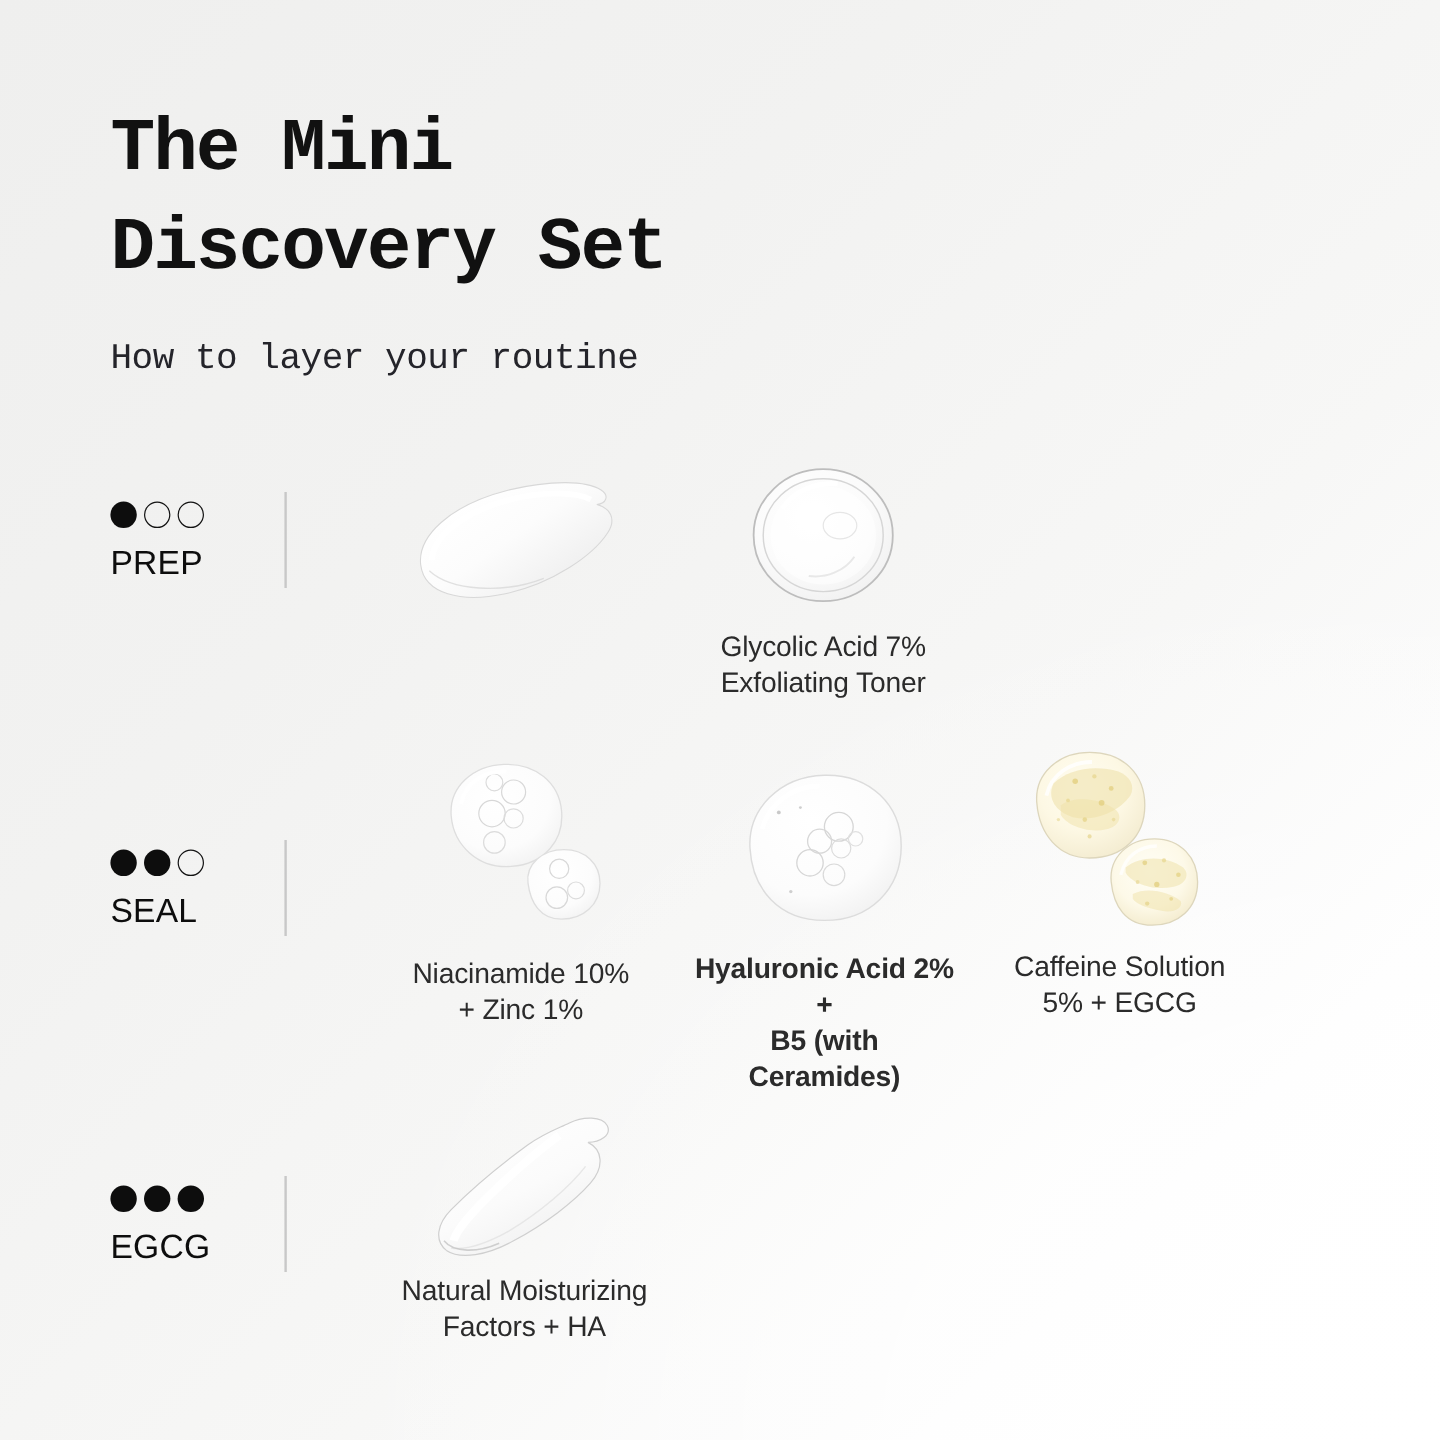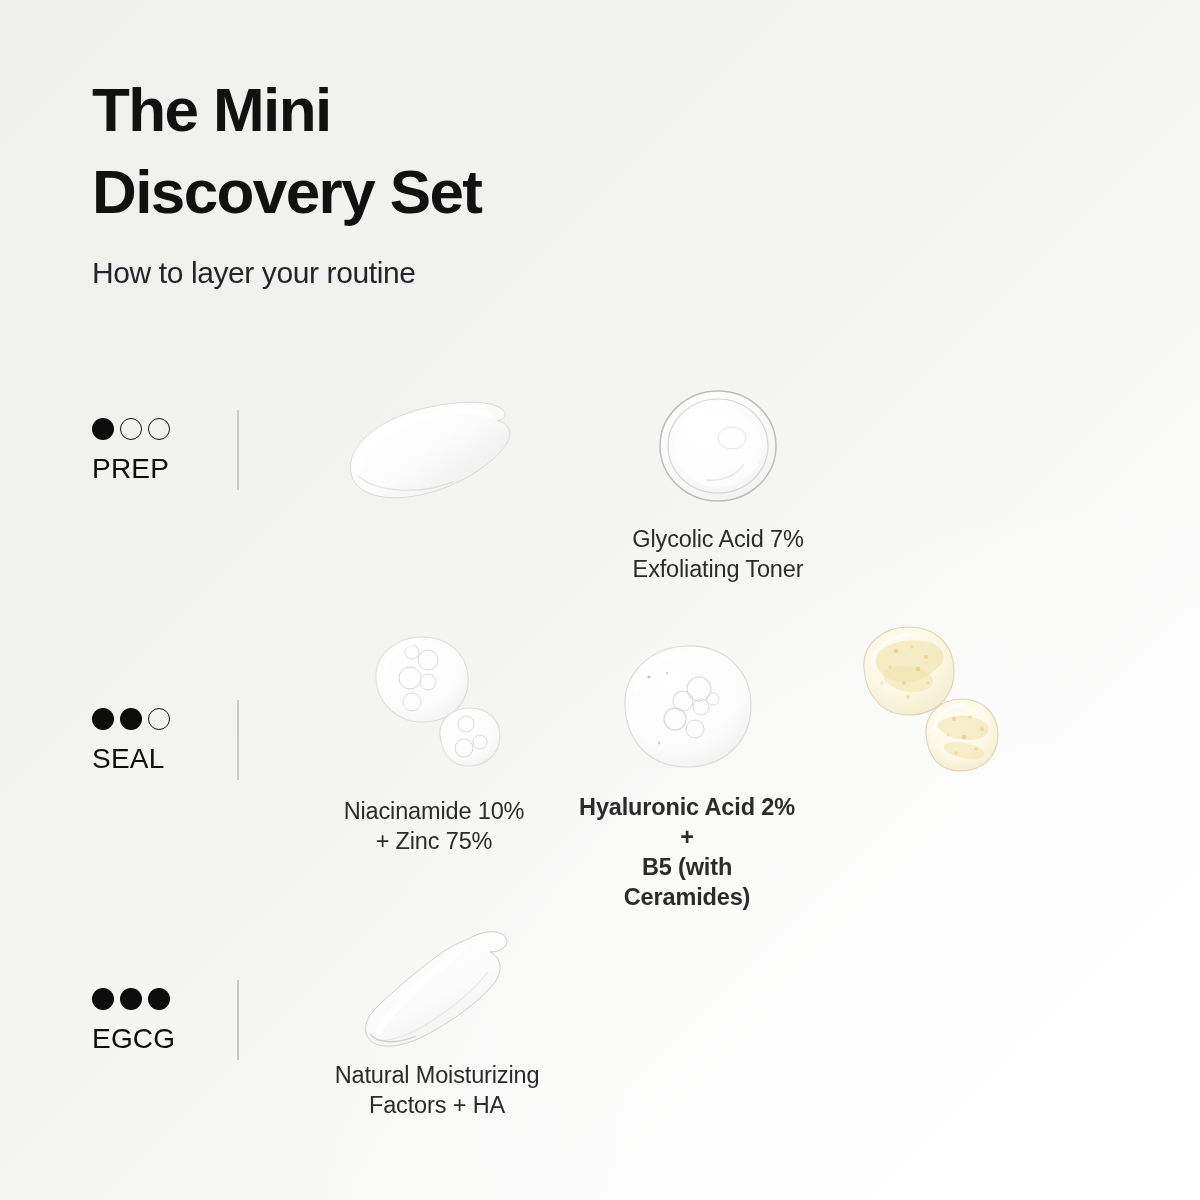--- a/index.html
+++ b/index.html
@@ -12,31 +12,31 @@
 
   #page {
     position:relative;
     width:1200px; height:1200px;
     background:
       radial-gradient(ellipse 1500px 1200px at 100% 100%, #ffffff 0%, rgba(255,255,255,0) 62%),
       linear-gradient(135deg, #efefee 0%, #f2f2f1 32%, #f7f7f6 62%, #fdfdfd 82%, #ffffff 100%);
   }
 
   
-  .header { position:absolute; left:92px; top:69px; }
+  .header { position:absolute; left:92px; top:84px;font-family:Liberation Mono, monospace; }
   .title {
     font-size:62px;
     font-weight:bold;
     line-height:1.33;
     letter-spacing:-1.6px;
     color:#111111;
     white-space:pre-line;
   }
   .subtitle {
-    margin-top:22px;
+    margin-top:34px;
     font-size:30px;
     font-weight:400;
     letter-spacing:-0.4px;
     color:#24242a;
   }
 
   
   .step { position:absolute; left:0; width:1200px; }
   .step-label-col {
     position:absolute;
@@ -113,21 +113,21 @@
             <path d="M8,52 C10,28 42,8 92,6 C130,5 158,12 168,22
                      C174,28 170,34 162,33 C172,38 176,48 166,58
                      C150,74 112,90 72,90 C34,90 6,76 8,52 Z" fill="url(#creamA)" stroke="#d8d8d8" stroke-width="0.9"></path>
             <path d="M18,50 C22,32 50,16 92,14 C124,13 148,20 158,28" fill="none" stroke="#ffffff" stroke-width="5" opacity="0.85"></path>
             <path d="M14,58 C28,78 70,90 106,84" fill="none" stroke="#cfcfcf" stroke-width="1.1" opacity="0.6"></path>
           </g>
         </svg>
       </div>
     </div>
 
-    <div class="product" style="left:620px; top:-32px; width:196px;">
+    <div class="product" style="left:588px; top:-32px; width:196px;">
       <div class="swatch-wrap">
         <svg width="196" height="120" viewBox="0 0 196 120">
           <defs>
             <radialGradient id="clearA" cx="0.42" cy="0.36" r="0.68">
               <stop offset="0%" stop-color="#ffffff"></stop>
               <stop offset="62%" stop-color="#fbfbfb"></stop>
               <stop offset="100%" stop-color="#f1f1f1"></stop>
             </radialGradient>
           </defs>
           <g transform="translate(40,4)">
@@ -178,21 +178,21 @@
 
             <path d="M70,102 C68,86 82,74 100,74 C118,74 130,86 130,102
                      C130,120 116,132 98,132 C80,132 72,118 70,102 Z" fill="url(#dropB)" stroke="#dedede" stroke-width="1.1"></path>
             <circle cx="96" cy="90" r="8" fill="none" stroke="#d8d8d8" stroke-width="1"></circle>
             <circle cx="110" cy="108" r="7" fill="none" stroke="#dcdcdc" stroke-width="1"></circle>
             <circle cx="94" cy="114" r="9" fill="none" stroke="#d8d8d8" stroke-width="1"></circle>
           </g>
         </svg>
       </div>
       <div class="plabel" style="margin-top:16px;">Niacinamide 10%
-+ Zinc 75%</div>
++ Zinc 1%</div>
     </div>
 
     <div class="product" style="left:578px; top:-70px; width:218px;">
       <div class="swatch-wrap">
         <svg width="218" height="140" viewBox="0 0 218 140">
           <defs>
             <radialGradient id="dropC" cx="0.4" cy="0.32" r="0.72">
               <stop offset="0%" stop-color="#ffffff"></stop>
               <stop offset="70%" stop-color="#fcfcfc"></stop>
               <stop offset="100%" stop-color="#f2f2f2"></stop>
@@ -262,20 +262,22 @@
             <circle cx="110" cy="92" r="1.7" fill="#e8d894" opacity="0.8"></circle>
             <circle cx="122" cy="104" r="1.9" fill="#e4d184" opacity="0.75"></circle>
             <circle cx="88" cy="110" r="1.6" fill="#eadb9c" opacity="0.8"></circle>
             <circle cx="104" cy="112" r="2.2" fill="#e2cd7c" opacity="0.75"></circle>
             <circle cx="116" cy="124" r="1.6" fill="#e6d48c" opacity="0.8"></circle>
             <circle cx="96" cy="128" r="1.8" fill="#e6d48c" opacity="0.75"></circle>
             <path d="M74,104 C78,88 90,80 104,80" fill="none" stroke="#ffffff" stroke-width="2.8" opacity="0.75"></path>
           </g>
         </svg>
       </div>
+      <div class="plabel" style="margin-top:12px;">Caffeine Solution
+5% + EGCG</div>
     </div>
   </div>
 
   <div class="step" style="top:988px;">
     <div class="step-label-col">
       <div class="dots">
         <span class="dot filled"></span>
         <span class="dot filled"></span>
         <span class="dot filled"></span>
       </div>

